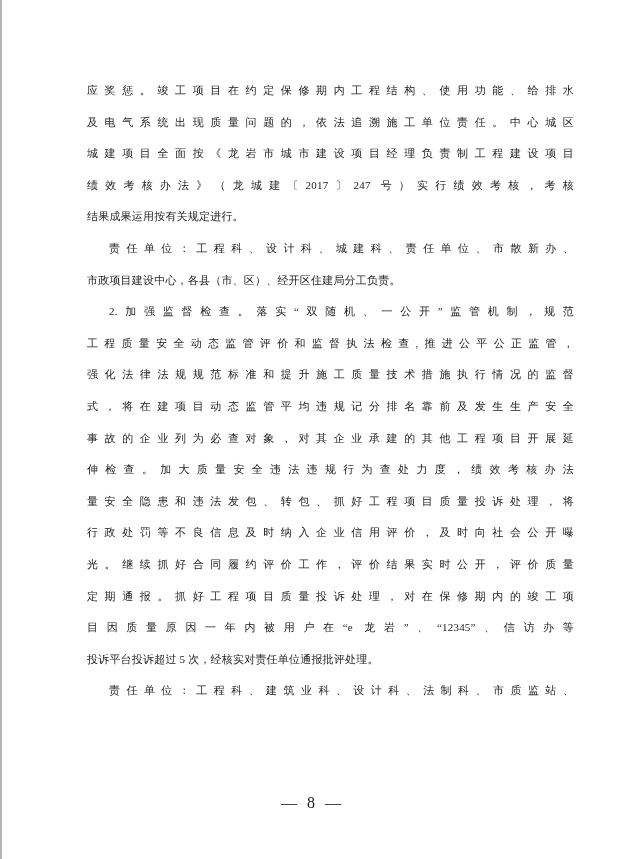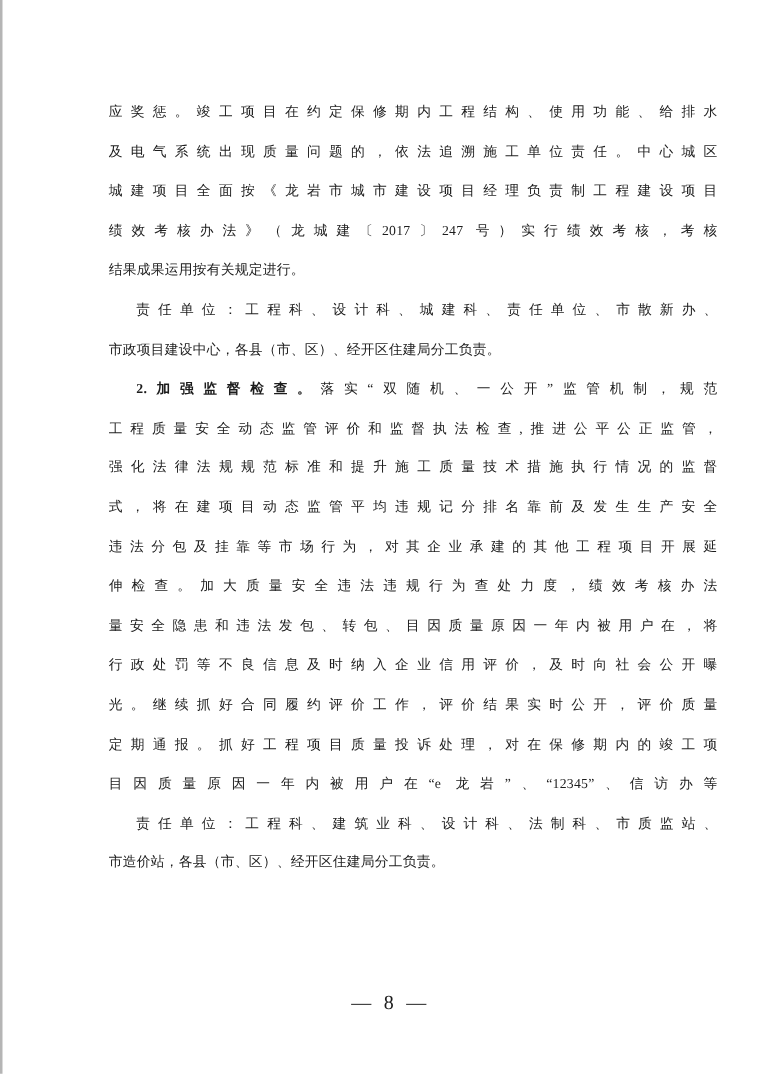--- a/index.html
+++ b/index.html
@@ -36,21 +36,21 @@
     text-align: justify;
     white-space: normal;
   }
   .line.fill {
     text-align-last: justify;
   }
   .line.indent {
     text-indent: 2em;
   }
   .bold-lead {
-    font-weight: bold;
+    font-weight: normal;
   }
   .page-number {
     position: absolute;
     top: 794px;
     left: 0;
     width: 100%;
     text-align: center;
     font-size: 16px;
     letter-spacing: 3px;
     color: #1c1c1c;
@@ -66,24 +66,24 @@
     <div class="line fill">及电气系统出现质量问题的，依法追溯施工单位责任。中心城区</div>
     <div class="line fill">城建项目全面按《龙岩市城市建设项目经理负责制工程建设项目</div>
     <div class="line fill">绩效考核办法》（龙城建〔2017〕247 号）实行绩效考核，考核</div>
     <div class="line">结果成果运用按有关规定进行。</div>
     <div class="line fill indent">责任单位：工程科、设计科、城建科、责任单位、市散新办、</div>
     <div class="line">市政项目建设中心，各县（市、区）、经开区住建局分工负责。</div>
     <div class="line fill indent"><span class="bold-lead">2.加强监督检查。</span>落实“双随机、一公开”监管机制，规范</div>
     <div class="line fill">工程质量安全动态监管评价和监督执法检查,推进公平公正监管，</div>
     <div class="line fill">强化法律法规规范标准和提升施工质量技术措施执行情况的监督</div>
     <div class="line fill">式，将在建项目动态监管平均违规记分排名靠前及发生生产安全</div>
-    <div class="line fill">违法分包及挂靠等市场行为，对其企业承建的其他工程项目开展延</div>
+    <div class="line fill">事故的企业列为必查对象，对其企业承建的其他工程项目开展延</div>
     <div class="line fill">伸检查。加大质量安全违法违规行为查处力度，绩效考核办法</div>
-    <div class="line fill">量安全隐患和违法发包、转包、目因质量原因一年内被用户在，将</div>
+    <div class="line fill">量安全隐患和违法发包、转包、抓好工程项目质量投诉处理，将</div>
     <div class="line fill">行政处罚等不良信息及时纳入企业信用评价，及时向社会公开曝</div>
     <div class="line fill">光。继续抓好合同履约评价工作，评价结果实时公开，评价质量</div>
     <div class="line fill">定期通报。抓好工程项目质量投诉处理，对在保修期内的竣工项</div>
     <div class="line fill">目因质量原因一年内被用户在“e 龙岩”、“12345”、信访办等</div>
+    <div class="line">投诉平台投诉超过 5 次，经核实对责任单位通报批评处理。</div>
     <div class="line fill indent">责任单位：工程科、建筑业科、设计科、法制科、市质监站、</div>
-    <div class="line">市造价站，各县（市、区）、经开区住建局分工负责。</div>
   </div>
 
 <div class="page-number">— 8 —</div>
 
 </body></html>

